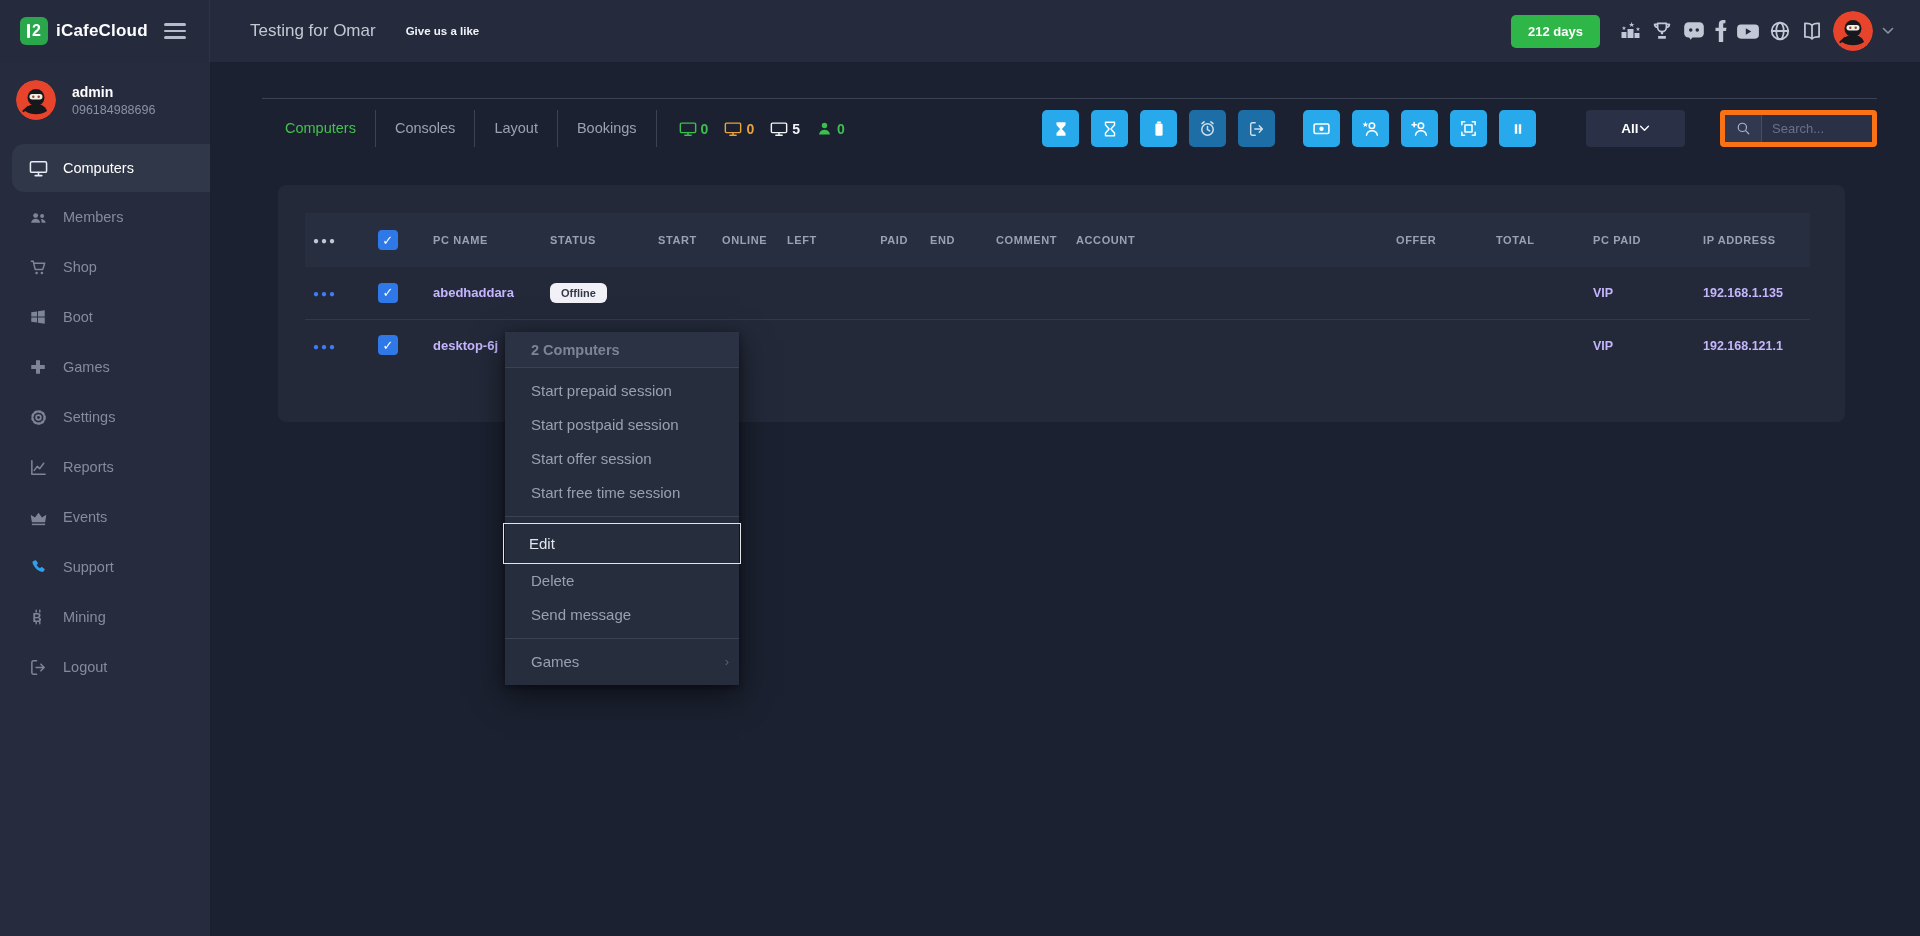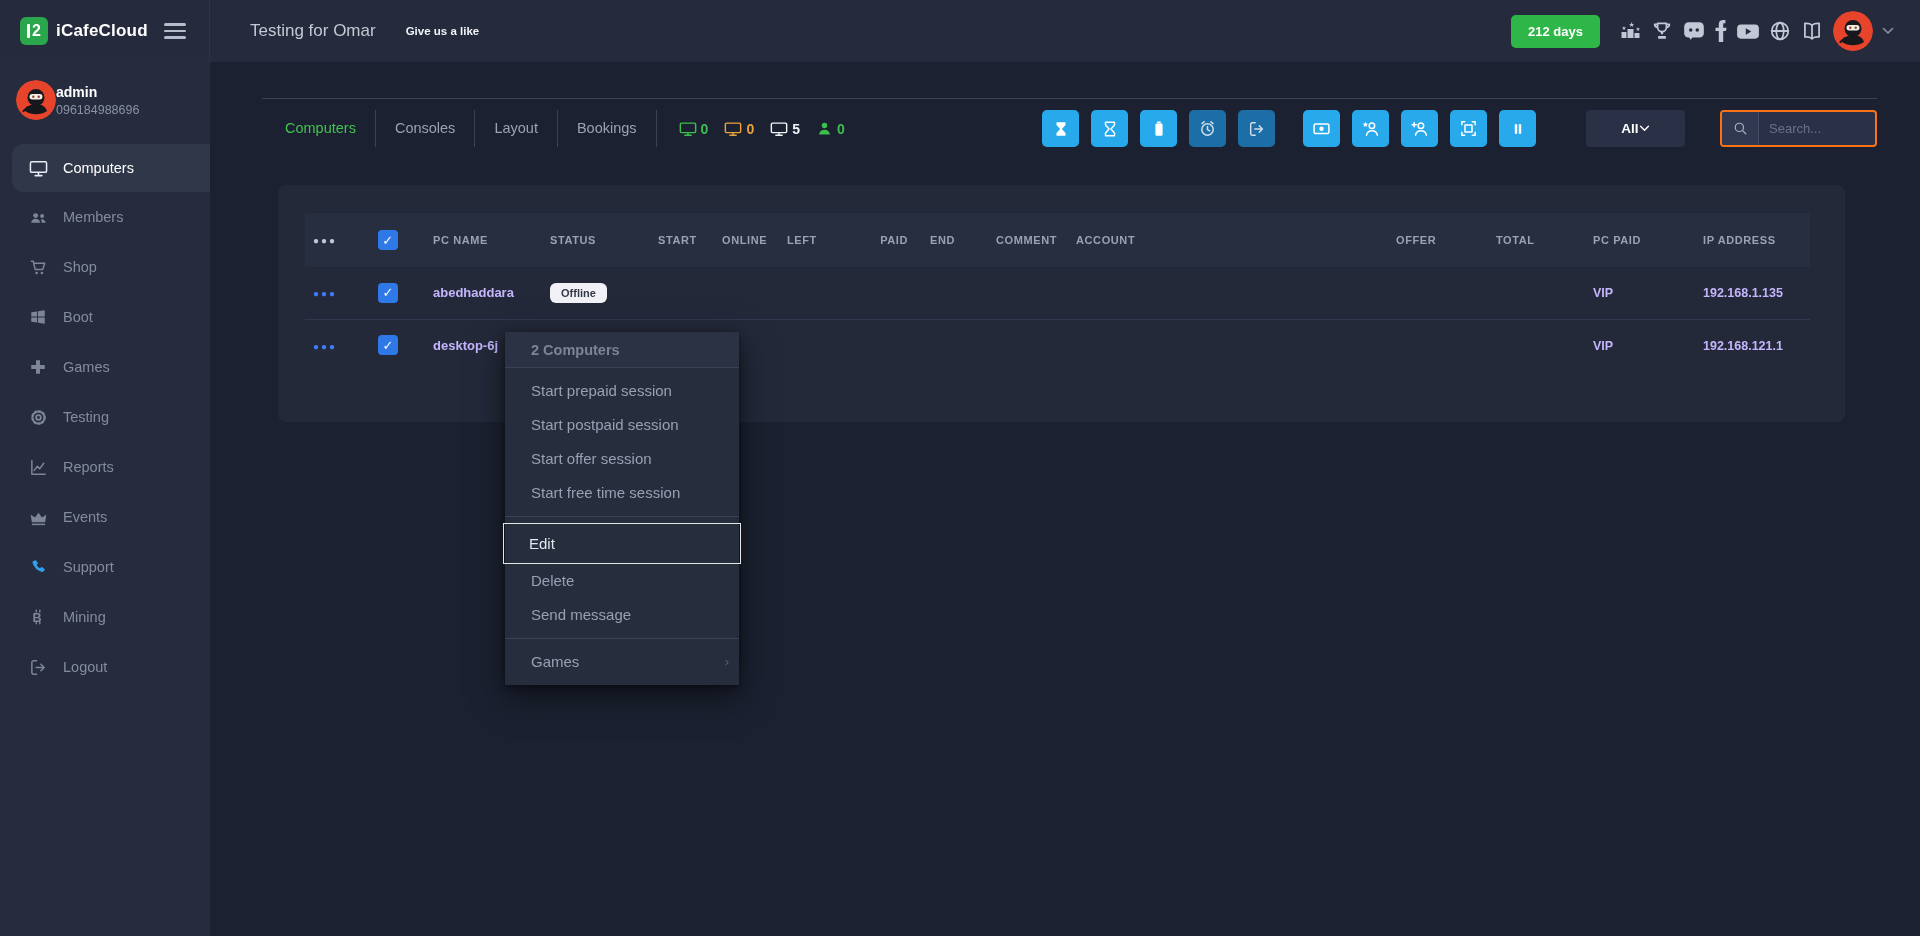--- a/index.html
+++ b/index.html
@@ -28,21 +28,21 @@
   .like-link { margin-left:30px; font-size:11.5px; font-weight:bold; color:#f2f4f8; cursor:pointer; }
   .topbar-right { margin-left:auto; display:flex; align-items:center; gap:9px; padding-right:26px; }
   .days-btn { background:#2eb648; color:#fff; font-weight:bold; font-size:13px;
               padding:9px 17px; border:none; border-radius:5px; cursor:pointer; margin-right:10px; }
   .tb-ico { color:#c2c8d5; cursor:pointer; display:flex; align-items:center; }
   .avatar { width:40px; height:40px; border-radius:50%; overflow:hidden; flex:0 0 auto; cursor:pointer; }
   .chev { color:#8b92a4; }
 
   
   .sidebar { position:absolute; top:62px; left:0; width:210px; bottom:0; background:#262c3d; z-index:15; }
-  .user-block { display:flex; align-items:center; gap:0; padding:18px 0 10px 16px; }
+  .user-block { display:flex; align-items:center; gap:16px; padding:18px 0 10px 16px; }
   .user-name { color:#fff; font-weight:bold; font-size:14px; }
   .user-phone { color:#8b92a4; font-size:12.5px; margin-top:3px; }
   .nav { margin-top:14px; }
   .nav-item { height:50px; display:flex; align-items:center; gap:15px; padding-left:28px;
               color:#848b9d; font-size:14.5px; cursor:pointer; }
   .nav-item .nico { width:20px; display:flex; justify-content:center; color:#7e8596; }
   .nav-item.active { background:#2f3749; color:#fff; margin-left:12px; padding-left:16px;
                      border-radius:12px 0 0 12px; height:48px; }
   .nav-item.active .nico { color:#e8ecf4; }
   .nico.blue { color:#2f9ff0 !important; }
@@ -60,21 +60,21 @@
   .counter { display:flex; align-items:center; gap:4px; font-size:14px; font-weight:bold; }
   .btn-cluster { margin-left:auto; display:flex; align-items:center; gap:12px; }
   .abtn { width:37px; height:37px; border:none; border-radius:5px; background:#28a9eb; color:#fff;
           display:flex; align-items:center; justify-content:center; cursor:pointer; }
   .abtn.dis { background:#1d6ea6; color:#cfe0ee; }
   .gap-l { margin-left:16px; }
   .select { margin-left:38px; width:99px; height:37px; background:#2a3146; border-radius:4px;
             display:flex; align-items:center; justify-content:center; padding:0 12px;
             color:#fff; font-weight:bold; font-size:13.5px; cursor:pointer; }
   .search { margin-left:23px; width:157px; height:37px; background:#2a3146;
-            border:2px solid #f97316; border-radius:4px; display:flex; align-items:stretch; overflow:hidden; }
+            border:5px solid #f97316; border-radius:4px; display:flex; align-items:stretch; overflow:hidden; }
   .search-icbox { width:37px; display:flex; align-items:center; justify-content:center;
                   border-right:1px solid #454e66; color:#aab1c2; background:#313950; cursor:pointer; }
   .search input { flex:1; background:transparent; border:none; outline:none; color:#c7ccd8;
                   font-size:13px; padding:0 10px; font-family:inherit; min-width:0; }
   .search input::placeholder { color:#69708a; }
 
   
   .card { margin:38px 75px 0 68px; height:237px; background:#232939; border-radius:8px; }
   .tbl-wrap { padding:28px 35px 0 27px; }
   table { width:1505px; border-collapse:collapse; table-layout:fixed; }
@@ -263,21 +263,21 @@
       <span>Games</span>
     </div>
     <div class="nav-item">
       <span class="nico">
           <svg width="19" height="19" viewBox="0 0 20 20">
             <circle class="st" style="stroke-width:2.6;stroke-dasharray:2 2.2" cx="10" cy="10" r="6.4"></circle>
             <circle class="fl" cx="10" cy="10" r="3.4"></circle>
             <circle cx="10" cy="10" r="1.5" fill="#262c3d"></circle>
           </svg>
         </span>
-      <span>Testing</span>
+      <span>Settings</span>
     </div>
     <div class="nav-item">
       <span class="nico">
           <svg width="19" height="19" viewBox="0 0 20 20">
             <path class="st" d="M3 3v14h14"></path>
             <path class="st" d="M5.5 13l3.2-4.2 2.6 2.4 4.2-5.7"></path>
           </svg>
         </span>
       <span>Reports</span>
     </div>

